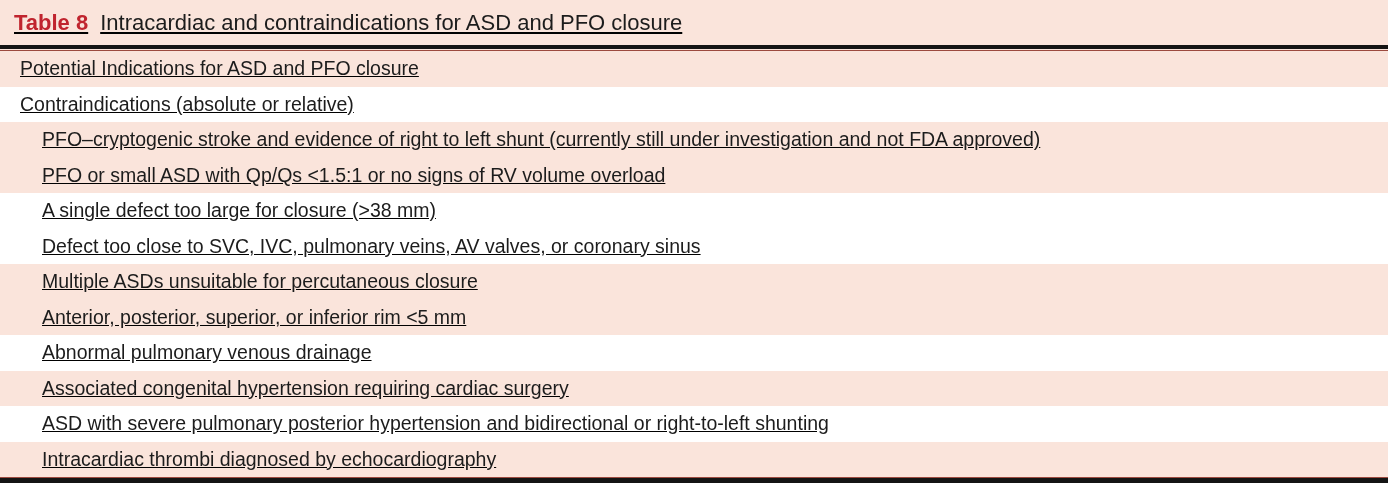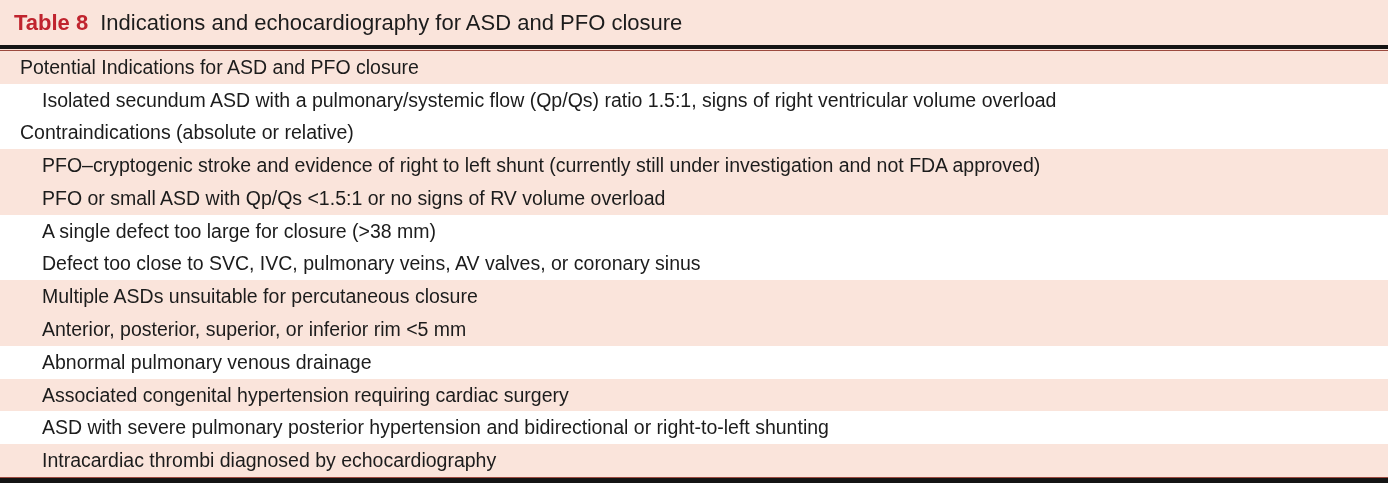--- a/index.html
+++ b/index.html
@@ -13,20 +13,21 @@
   body{
     font-family:"Liberation Sans","DejaVu Sans",sans-serif;
     background:#ffffff;
     width:1388px;
   }
   .table-wrap{
     width:1388px;
     height:487px;
     background:#ffffff;
     overflow:hidden;
+    text-decoration:underline;
   }
   .caption-bar{
     height:45px;
     background:var(--pink);
     display:flex;
     align-items:center;
     padding-left:14px;
     font-size:22px;
     color:var(--ink);
   }
@@ -75,26 +76,25 @@
     height:5px;
     background:var(--rule-black);
   }
 </style>
 </head>
 <body>
 
 <div class="table-wrap">
   <div class="caption-bar">
     <span class="caption-label">Table 8</span>
-    <span class="caption-title">Indications and echocardiography for ASD and PFO closure</span>
+    <span class="caption-title">Intracardiac and contraindications for ASD and PFO closure</span>
   </div>
   <div class="top-rule"></div>
   <div class="rows" id="rows">
       <div class="row row--shaded">Potential Indications for ASD and PFO closure</div>
-      <div class="row row--indent">Isolated secundum ASD with a pulmonary/systemic flow (Qp/Qs) ratio 1.5:1, signs of right ventricular volume overload</div>
       <div class="row">Contraindications (absolute or relative)</div>
       <div class="row row--shaded row--indent">PFO–cryptogenic stroke and evidence of right to left shunt (currently still under investigation and not FDA approved)</div>
       <div class="row row--shaded row--indent">PFO or small ASD with Qp/Qs &lt;1.5:1 or no signs of RV volume overload</div>
       <div class="row row--indent">A single defect too large for closure (&gt;38 mm)</div>
       <div class="row row--indent">Defect too close to SVC, IVC, pulmonary veins, AV valves, or coronary sinus</div>
       <div class="row row--shaded row--indent">Multiple ASDs unsuitable for percutaneous closure</div>
       <div class="row row--shaded row--indent">Anterior, posterior, superior, or inferior rim &lt;5 mm</div>
       <div class="row row--indent">Abnormal pulmonary venous drainage</div>
       <div class="row row--shaded row--indent">Associated congenital hypertension requiring cardiac surgery</div>
       <div class="row row--indent">ASD with severe pulmonary posterior hypertension and bidirectional or right-to-left shunting</div>

